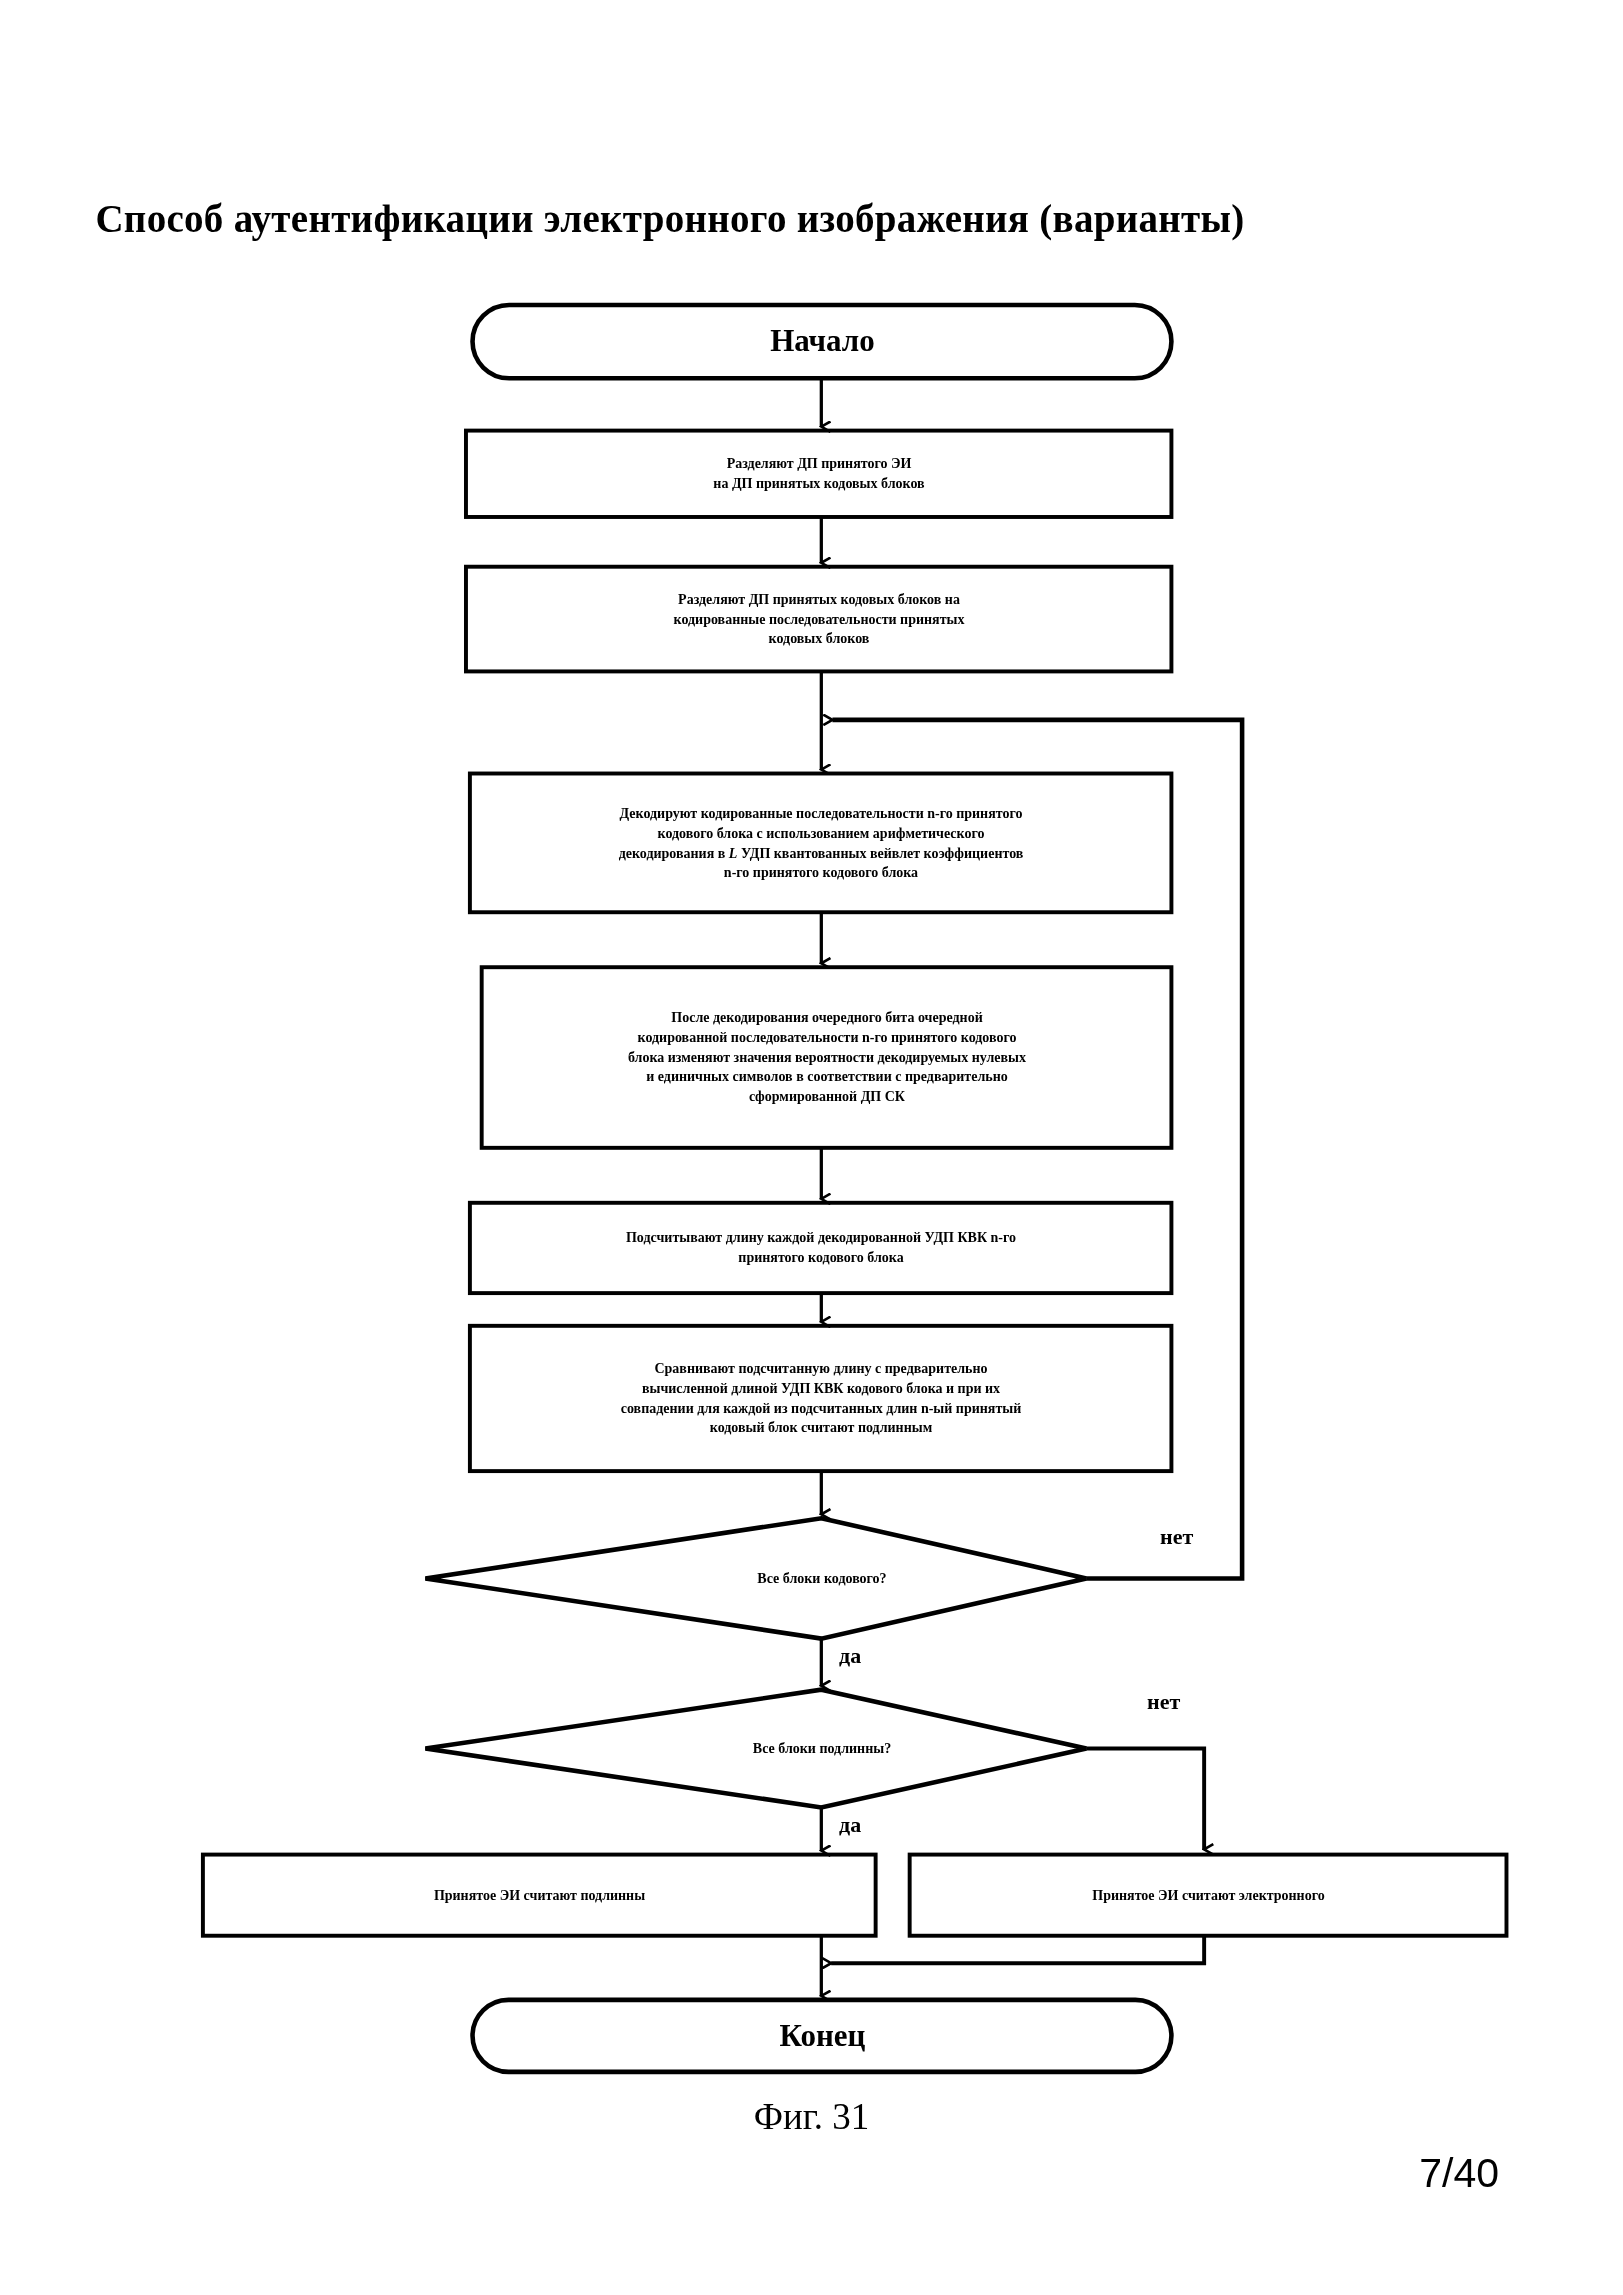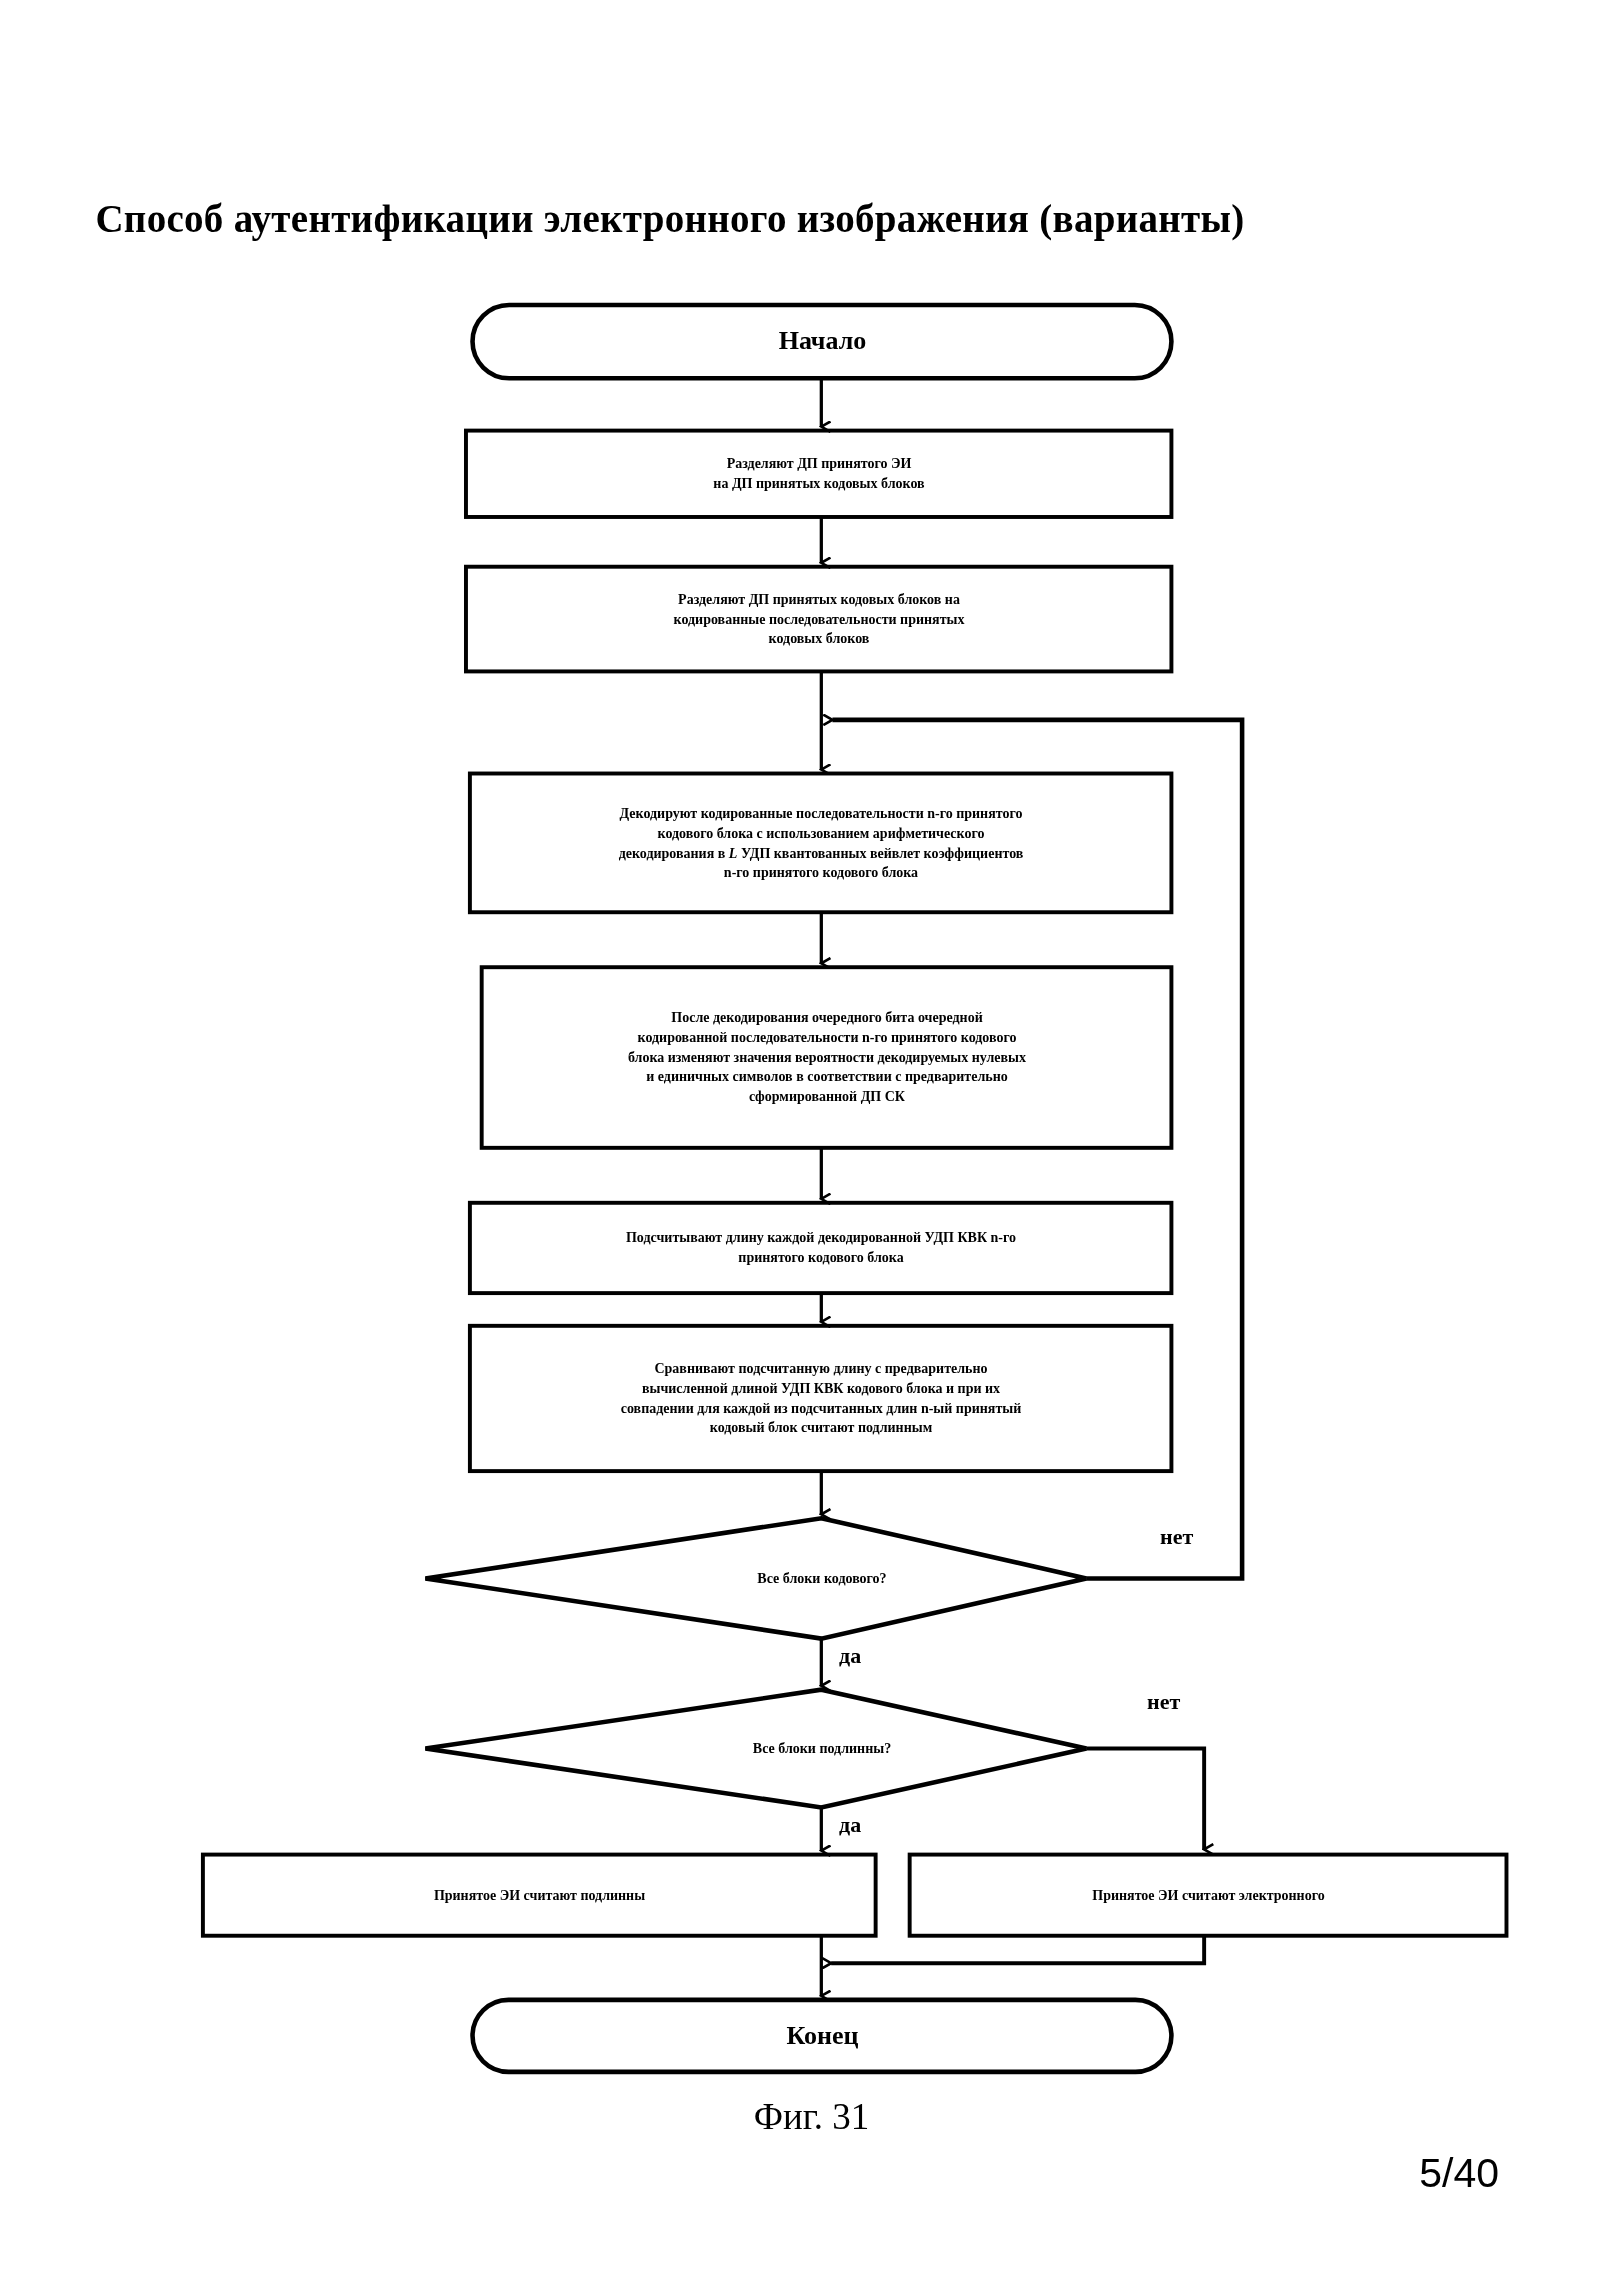--- a/index.html
+++ b/index.html
@@ -57,21 +57,21 @@
     justify-content: center;
     text-align: center;
     line-height: 1.42;
     font-size: 14px;
     font-weight: bold;
     padding: 0 14.4px;
     box-sizing: border-box;
     pointer-events: auto;
   }
   .node-text span { display: block; width: 100%; }
-  .term-text { font-size: 26px; font-weight: bold; }
+  .term-text { font-size: 31px; font-weight: bold; }
   .edge-label {
     position: absolute;
     font-size: 22px;
     font-weight: bold;
     white-space: nowrap;
   }
 </style>
 </head>
 <body>
 
@@ -182,16 +182,16 @@
   <div class="node-text term-text" style="left:473px; top:2000px; width:699px; height:72px;">
     <span>Конец</span>
   </div>
 
   <div class="edge-label" style="left:1160px; top:1524px;">нет</div>
   <div class="edge-label" style="left:839px; top:1643px;">да</div>
   <div class="edge-label" style="left:1147px; top:1689px;">нет</div>
   <div class="edge-label" style="left:839px; top:1812px;">да</div>
 
   <div class="fig-caption">Фиг. 31</div>
-  <div class="page-number">5/40</div>
+  <div class="page-number">7/40</div>
 
 </div>
 
 
 </body></html>

